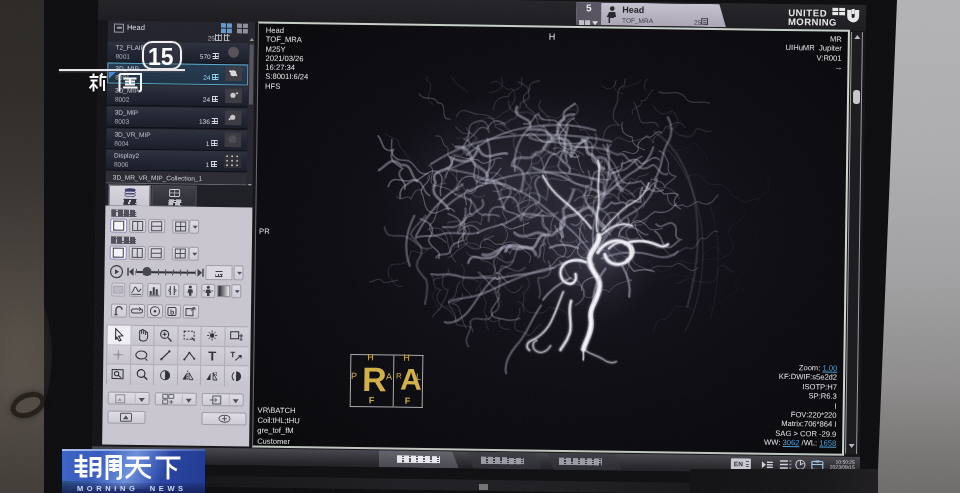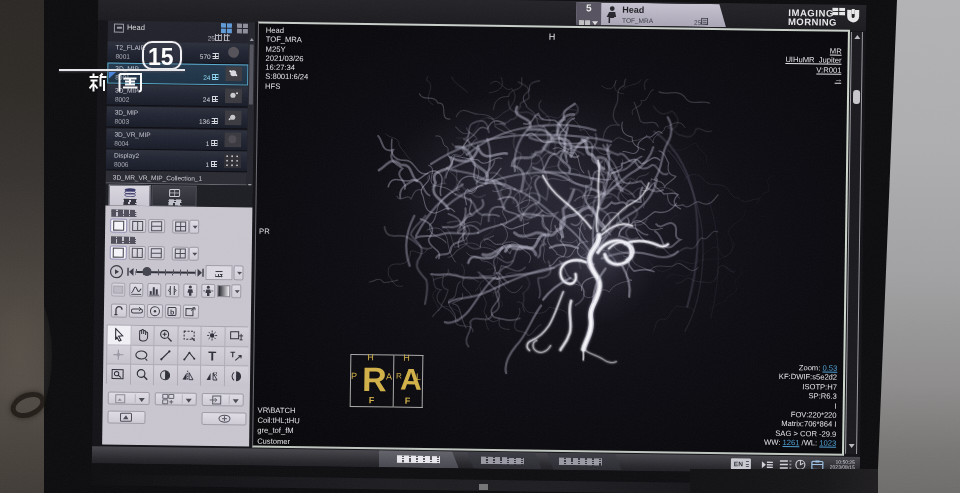--- a/index.html
+++ b/index.html
@@ -109,21 +109,21 @@
           <path d="M4 6.5h6l1 5h-2v6H9v-5H5v5H3.5v-6h-2z" fill="#26262c"></path>
         </svg>
       <div class="ptext">Head</div>
       <div class="ptext2">TOF_MRA</div>
       <div class="age"><span style="font-size:6.5px">25</span><svg width="7" height="7" viewBox="0 0 7 7">
             <rect x="0.5" y="0.5" width="6" height="6" fill="none" stroke="#3a3a44" stroke-width="1"></rect>
             <path d="M1.5 2.5h4M1.5 4.5h4" stroke="#3a3a44" stroke-width=".8"></path>
           </svg></div>
     </div>
     <div class="abs" id="uih">
-      <div style="position:absolute;left:0;top:0;font-size:9.5px;font-weight:bold;letter-spacing:.6px;">IMAGING</div>
+      <div style="position:absolute;left:0;top:0;font-size:9.5px;font-weight:bold;letter-spacing:.6px;">UNITED</div>
       <div style="position:absolute;left:0;top:8.5px;font-size:9.5px;font-weight:bold;letter-spacing:.4px;">MORNING</div>
       <svg style="position:absolute;left:44px;top:0px" width="13" height="8" viewBox="0 0 13 8">
           <rect x="0" y="0" width="6" height="3.4" fill="#e8e8ea"></rect>
           <rect x="7" y="0" width="6" height="3.4" fill="#e8e8ea"></rect>
           <rect x="0" y="4.2" width="6" height="3.4" fill="#e8e8ea"></rect>
           <rect x="7" y="4.2" width="6" height="3.4" fill="#e8e8ea"></rect>
         </svg>
       <svg style="position:absolute;left:58px;top:1px" width="14" height="15" viewBox="0 0 14 15">
           <path d="M1 1h4.5v6.5a1.5 1.5 0 0 0 3 0V1H13v6.5A6 6 0 0 1 7 13.5 6 6 0 0 1 1 7.5z" fill="#e8e8ea"></path>
           <rect x="5.5" y="0" width="3" height="5" fill="#e8e8ea"></rect>
@@ -553,23 +553,23 @@
           <svg width="14" height="11">
             <ellipse cx="7" cy="5.5" rx="5.5" ry="3.5" fill="none" stroke="#4a4a54" stroke-width="1"></ellipse>
             <path d="M4.5 5.5h5M7 3v5" stroke="#4a4a54" stroke-width=".9"></path>
           </svg>
         </div>
     </div>
     <div class="abs" id="vp">
       <div class="vtx" style="left:7px;top:2px;">Head<br>TOF_MRA<br>M25Y<br>2021/03/26<br>16:27:34<br>S:8001I:6/24<br>HFS</div>
       <div class="vtx" style="left:290px;top:5px;font-size:9px;">H</div>
       <div class="vtx" style="left:3px;top:203px;">PR</div>
-      <div class="vtx vr" style="top:15px;text-decoration:underline;">MR<br>UIHuMR&nbsp;&nbsp;Jupiter<br>V:R001<br><span style="letter-spacing:-1px">→</span></div>
+      <div class="vtx vr" style="top:3px;">MR<br>UIHuMR&nbsp;&nbsp;Jupiter<br>V:R001<br><span style="letter-spacing:-1px">→</span></div>
       <div class="vtx" style="left:4px;top:382px;line-height:10.2px;">VR\BATCH<br>Coil:tHL;tHU<br>gre_tof_fM<br>Customer</div>
-      <div class="vtx vr" style="top:332px;line-height:9.4px;">Zoom: <span class="bl">0.53</span><br>KF:DWIF:s5e2d2<br>ISOTP:H7<br>SP:R6.3<br>I<br>FOV:220*220<br>Matrix:706*864 I<br>SAG &gt; COR -29.9<br>WW: <span class="bl">1261</span> /WL: <span class="bl">1023</span></div>
+      <div class="vtx vr" style="top:332px;line-height:9.4px;">Zoom: <span class="bl">1.00</span><br>KF:DWIF:s5e2d2<br>ISOTP:H7<br>SP:R6.3<br>I<br>FOV:220*220<br>Matrix:706*864 I<br>SAG &gt; COR -29.9<br>WW: <span class="bl">3062</span> /WL: <span class="bl">1658</span></div>
 
       <div class="abs" id="ocube">
         <div class="abs" style="left:0;top:0;width:44px;height:53px;border:1px solid #aaa;"></div>
         <div class="abs" style="left:44px;top:0;width:29px;height:53px;border:1px solid #aaa;border-left:none;"></div>
         <div class="gold" style="left:17px;top:-1px;font-size:9px;">H</div>
         <div class="gold" style="left:1px;top:18px;font-size:9px;">P</div>
         <div class="gold" style="left:36px;top:18px;font-size:9px;">A</div>
         <div class="gold" style="left:12px;top:8px;font-size:34px;font-weight:bold;">R</div>
         <div class="gold" style="left:19px;top:42px;font-size:9px;font-weight:bold;">F</div>
         <div class="gold" style="left:46px;top:18px;font-size:8px;">R</div>
@@ -905,19 +905,41 @@
         <path d="M4.5 1.5v2.5M0.5 5h9M1.5 8.5h7M4.5 8.5v11M4 12l-3.5 4.5M5.5 12.5l3 4"></path>
         <path d="M13.5 1.5L11 4.5M11 5h6.5M11.5 5v9.5M15 8v11"></path>
       </g>
       <path d="M20 0h7l-7 6.5z" fill="#4a85dc"></path>
       <g stroke="#fcfcfd" stroke-width="2" fill="none">
         <path d="M30.5 2v17.5M30.5 2h21.5v15.5c0 1.6-.8 2-2.5 2"></path>
         <path d="M34.5 6.5h13M36 9.5h10M36 12.5h10M41 6v7M34 15.5h14.5"></path>
       </g>
     </svg>
   </div>
+  <div class="abs" id="banner">
+    <div style="position:absolute;inset:0;background:linear-gradient(100deg,#3c62c6 0%,#3558bc 30%,#2a48ac 60%,#20388e 100%);"></div>
+    <div style="position:absolute;left:-10px;top:-22px;width:200px;height:62px;background:linear-gradient(112deg,rgba(255,255,255,0) 26%,rgba(150,190,248,.60) 42%,rgba(255,255,255,0) 58%);"></div>
+    <div style="position:absolute;left:0;bottom:-2px;width:50px;height:14px;background:linear-gradient(90deg,rgba(20,60,60,.5),rgba(20,40,90,0));"></div>
+    <div style="position:absolute;left:0;bottom:0;width:143px;height:10px;background:linear-gradient(180deg,rgba(20,32,90,.2),rgba(14,22,70,.75));"></div>
+    <div style="position:absolute;left:0;top:0;width:143px;height:2px;background:linear-gradient(90deg,rgba(220,230,250,.7),rgba(160,180,230,.3));"></div>
+    <svg style="position:absolute;left:12px;top:5px" width="122" height="28" viewBox="0 0 122 28">
+      <g stroke="#fff" stroke-width="2.8" fill="none" stroke-linecap="square">
+
+        <path d="M7 2v20M2 6.5h10M2 12h10M2 17.5h10M12 22h-3"></path>
+        <path d="M17 4.5h9M17 4.5v17M26 4.5v15M17 10.5h9M17 16h9M26 19.5c0 2-.5 3-2 3"></path>
+
+        <path d="M33 2.5v22M33 2.5h13.5v19M46.5 21.5c0 2-.8 3.2-2.6 3.2"></path>
+        <path d="M36.5 7.5h7M36.5 11.5h7M36.5 15.5h7M40 6.5v10"></path>
+
+        <path d="M54 4h20M52.5 11.5h23M64 4c0 7-4 15-11 19M64 11.5c1.8 5.5 6 10 11.5 12"></path>
+
+        <path d="M83 4h22M94 4v20M94.5 10c2 2.5 4.5 4.5 7 5.5"></path>
+      </g>
+    </svg>
+    <div style="position:absolute;left:15px;top:34.5px;font-size:7.5px;letter-spacing:3.6px;color:#cdd9f4;font-weight:bold;">MORNING&nbsp;&nbsp;NEWS</div>
+  </div>
 <svg class="abs" style="left:0;top:0;opacity:.045;pointer-events:none" width="960" height="493">
 <filter id="nz">
         <feTurbulence type="fractalNoise" baseFrequency="0.75" numOctaves="2" stitchTiles="stitch"></feTurbulence>
         <feColorMatrix type="saturate" values="0"></feColorMatrix>
       </filter>
 <rect width="960" height="493" filter="url(#nz)"></rect>
     </svg>
 </div>
 </body></html>

